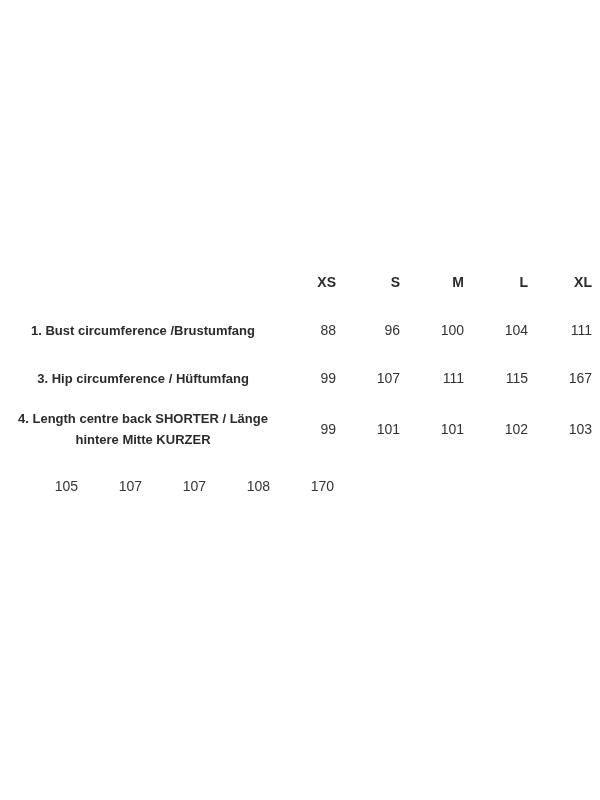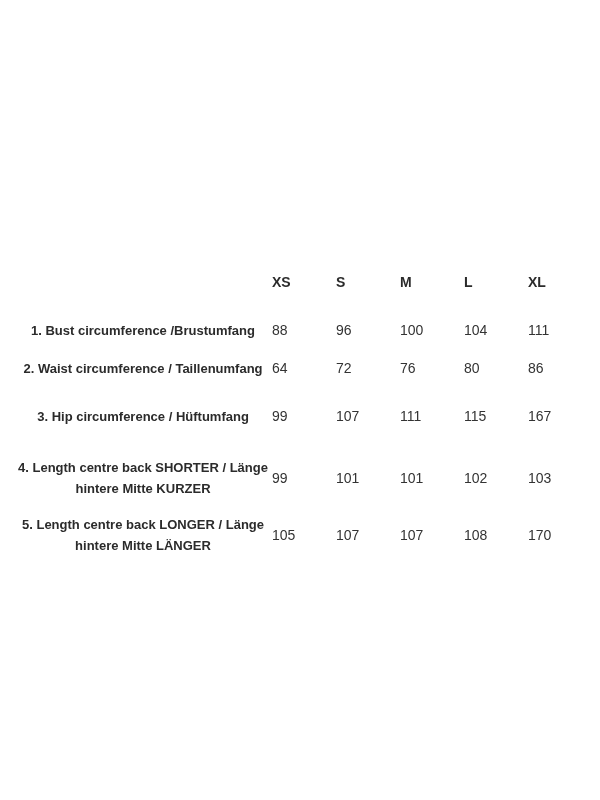--- a/index.html
+++ b/index.html
@@ -28,37 +28,37 @@
   .label-cell {
     width: 258px;
     font-weight: 700;
     font-size: 13px;
     line-height: 21px;
     color: #2b2b2b;
     text-align: center;
   }
   .value-cell {
     width: 64px;
-    text-align: left;
+    text-align: right;
     font-size: 14px;
     font-weight: 400;
     color: #333333;
   }
   .header-row {
     height: 20px;
   }
   .header-row .value-cell {
     font-weight: 700;
     font-size: 14px;
     color: #2b2b2b;
   }
   .row-1 { height: 20px; margin-top: 28px; }
   .row-2 { height: 20px; margin-top: 18px; }
   .row-3 { height: 20px; margin-top: 28px; }
-  .row-4 { height: 42px; margin-top: 31px; }
+  .row-4 { height: 42px; margin-top: 20px; }
   .row-5 { height: 42px; margin-top: 15px; }
 </style>
 </head>
 <body>
 
 <div class="page">
   <div class="size-table">
 
     <div class="row header-row">
       <div class="label-cell"></div>
@@ -71,49 +71,40 @@
 
     <div class="row row-1">
       <div class="label-cell">1. Bust circumference /Brustumfang</div>
       <div class="value-cell">88</div>
       <div class="value-cell">96</div>
       <div class="value-cell">100</div>
       <div class="value-cell">104</div>
       <div class="value-cell">111</div>
     </div>
 
-    <div class="row row-2">
-      <div class="label-cell">2. Waist circumference / Taillenumfang</div>
-      <div class="value-cell">64</div>
-      <div class="value-cell">72</div>
-      <div class="value-cell">76</div>
-      <div class="value-cell">80</div>
-      <div class="value-cell">86</div>
-    </div>
 
     <div class="row row-3">
       <div class="label-cell">3. Hip circumference / Hüftumfang</div>
       <div class="value-cell">99</div>
       <div class="value-cell">107</div>
       <div class="value-cell">111</div>
       <div class="value-cell">115</div>
       <div class="value-cell">167</div>
     </div>
 
     <div class="row row-4">
       <div class="label-cell">4. Length centre back SHORTER / Länge hintere Mitte KURZER</div>
       <div class="value-cell">99</div>
       <div class="value-cell">101</div>
       <div class="value-cell">101</div>
       <div class="value-cell">102</div>
       <div class="value-cell">103</div>
     </div>
 
     <div class="row row-5">
-      <div class="label-cell">5. Length centre back LONGER / Länge hintere Mitte LÄNGER</div>
       <div class="value-cell">105</div>
       <div class="value-cell">107</div>
       <div class="value-cell">107</div>
       <div class="value-cell">108</div>
       <div class="value-cell">170</div>
     </div>
 
   </div>
 </div>
 

